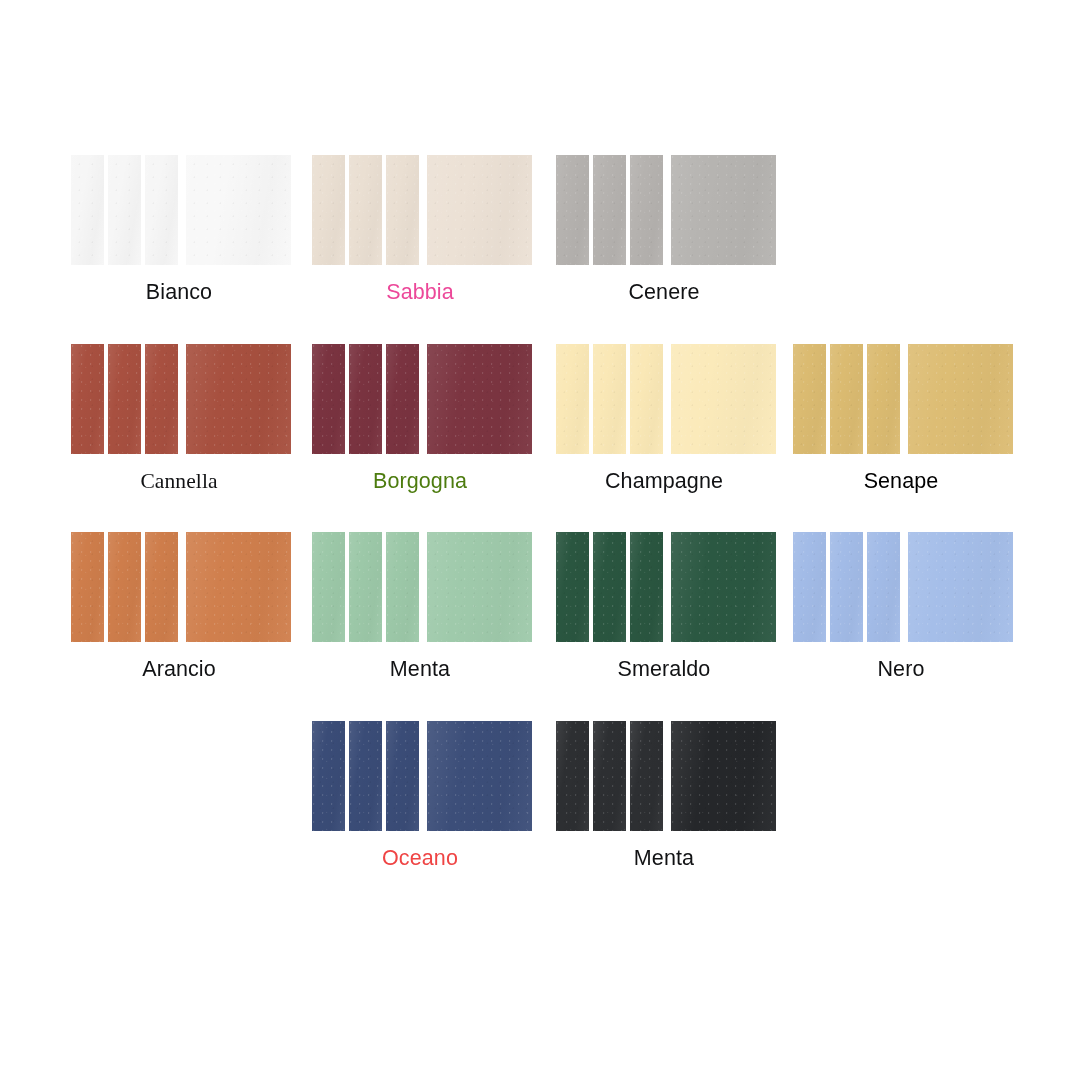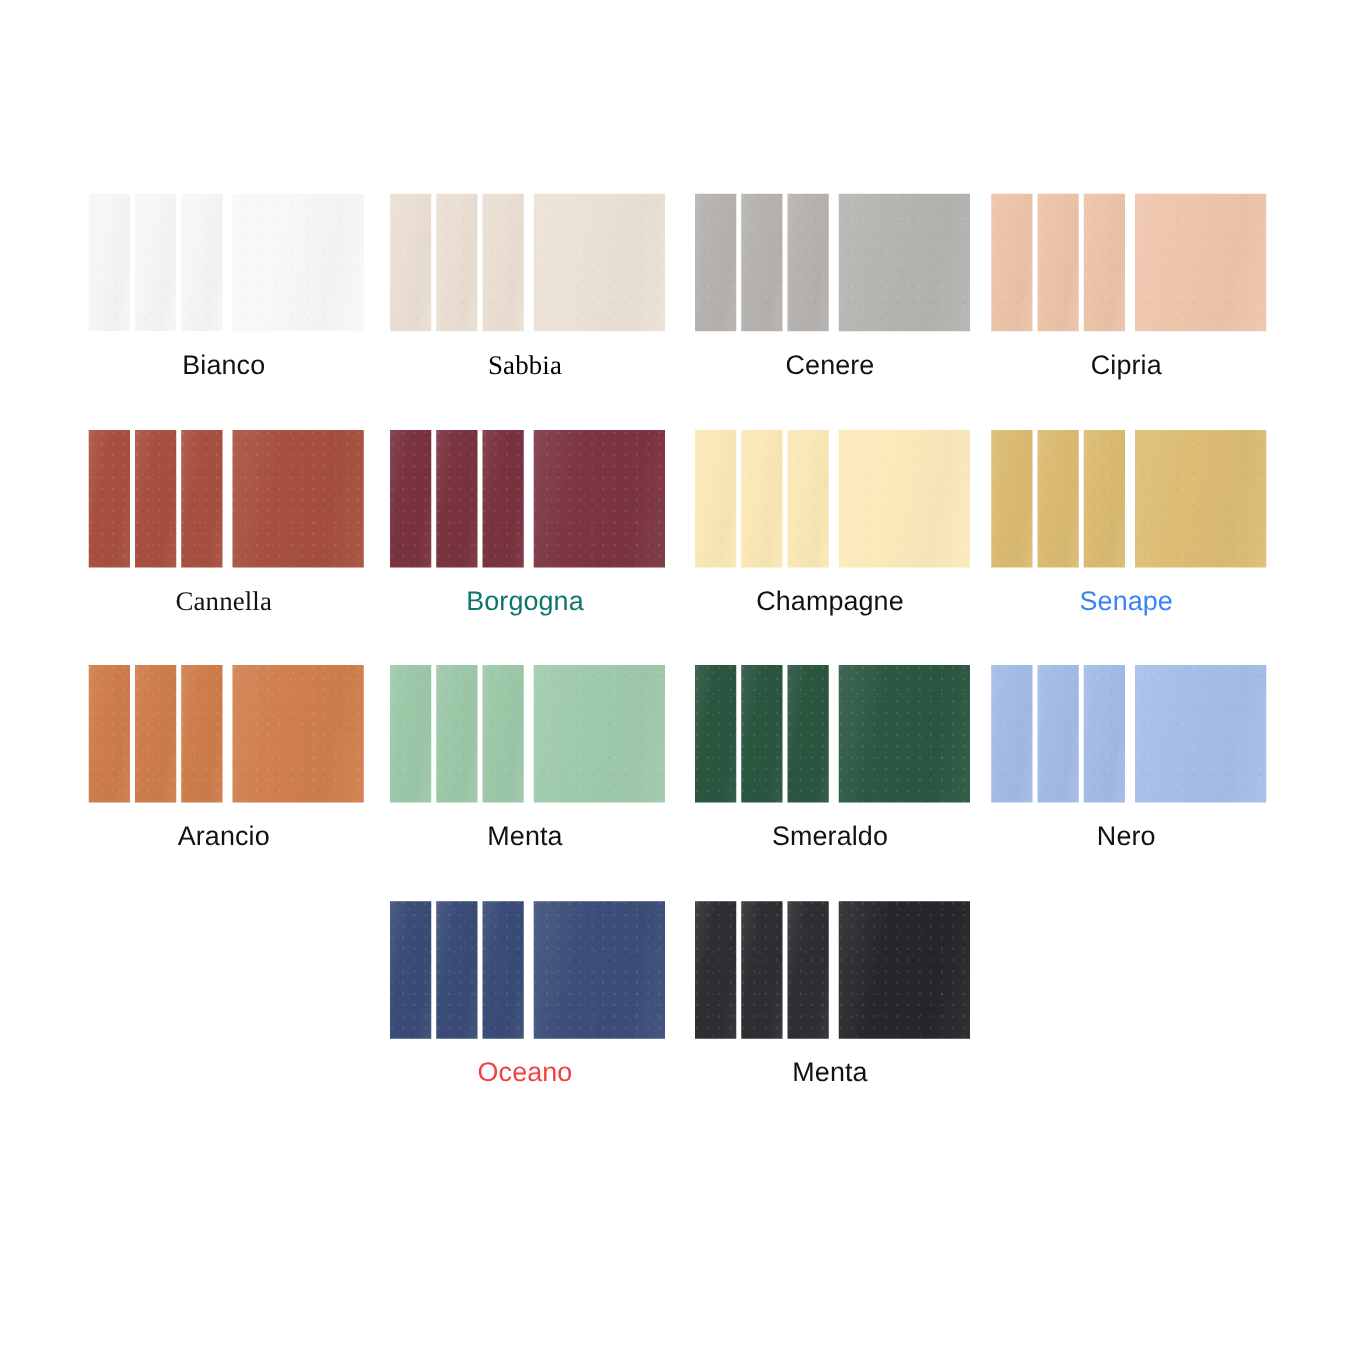--- a/index.html
+++ b/index.html
@@ -128,75 +128,66 @@
         </div>
         <div class="swatch-label" style="color: rgb(17, 18, 20);">Bianco</div>
       </div>
       <div class="swatch-group col-2 row-1">
         <div class="swatch-samples">
           <div class="strip" style="background: rgb(234, 223, 210);"></div>
           <div class="strip" style="background: rgb(234, 223, 210);"></div>
           <div class="strip" style="background: rgb(234, 223, 210);"></div>
           <div class="block" style="background: rgb(236, 225, 213);"></div>
         </div>
-        <div class="swatch-label" style="color: #000000; font-family: Liberation Serif, serif;">Sabbia</div>
+        <div class="swatch-label" style="color: #ec4899;">Sabbia</div>
       </div>
       <div class="swatch-group col-3 row-1">
         <div class="swatch-samples">
           <div class="strip" style="background: rgb(181, 178, 175);"></div>
           <div class="strip" style="background: rgb(181, 178, 175);"></div>
           <div class="strip" style="background: rgb(181, 178, 175);"></div>
           <div class="block" style="background: rgb(182, 180, 177);"></div>
         </div>
         <div class="swatch-label" style="color: rgb(17, 18, 20);">Cenere</div>
       </div>
-      <div class="swatch-group col-4 row-1">
-        <div class="swatch-samples">
-          <div class="strip" style="background: rgb(237, 195, 169);"></div>
-          <div class="strip" style="background: rgb(237, 195, 169);"></div>
-          <div class="strip" style="background: rgb(237, 195, 169);"></div>
-          <div class="block" style="background: rgb(239, 197, 172);"></div>
-        </div>
-        <div class="swatch-label" style="color: rgb(17, 18, 20);">Cipria</div>
-      </div>
       <div class="swatch-group col-1 row-2">
         <div class="swatch-samples">
           <div class="strip" style="background: rgb(168, 80, 64);"></div>
           <div class="strip" style="background: rgb(168, 80, 64);"></div>
           <div class="strip" style="background: rgb(168, 80, 64);"></div>
           <div class="block" style="background: rgb(167, 80, 63);"></div>
         </div>
         <div class="swatch-label" style="color: rgb(17, 18, 20); font-family: Liberation Serif, serif;">Cannella</div>
       </div>
       <div class="swatch-group col-2 row-2">
         <div class="swatch-samples">
           <div class="strip" style="background: rgb(122, 51, 64);"></div>
           <div class="strip" style="background: rgb(122, 51, 64);"></div>
           <div class="strip" style="background: rgb(122, 51, 64);"></div>
           <div class="block" style="background: rgb(124, 53, 65);"></div>
         </div>
-        <div class="swatch-label" style="color: #0f766e;">Borgogna</div>
+        <div class="swatch-label" style="color: #4d7c0f;">Borgogna</div>
       </div>
       <div class="swatch-group col-3 row-2">
         <div class="swatch-samples">
           <div class="strip" style="background: rgb(250, 232, 182);"></div>
           <div class="strip" style="background: rgb(250, 232, 182);"></div>
           <div class="strip" style="background: rgb(250, 232, 182);"></div>
           <div class="block" style="background: rgb(251, 234, 186);"></div>
         </div>
         <div class="swatch-label" style="color: rgb(17, 18, 20);">Champagne</div>
       </div>
       <div class="swatch-group col-4 row-2">
         <div class="swatch-samples">
           <div class="strip" style="background: rgb(219, 187, 113);"></div>
           <div class="strip" style="background: rgb(219, 187, 113);"></div>
           <div class="strip" style="background: rgb(219, 187, 113);"></div>
           <div class="block" style="background: rgb(221, 189, 116);"></div>
         </div>
-        <div class="swatch-label" style="color: #3b82f6;">Senape</div>
+        <div class="swatch-label" style="color: #000000;">Senape</div>
       </div>
       <div class="swatch-group col-1 row-3">
         <div class="swatch-samples">
           <div class="strip" style="background: rgb(206, 125, 75);"></div>
           <div class="strip" style="background: rgb(206, 125, 75);"></div>
           <div class="strip" style="background: rgb(206, 125, 75);"></div>
           <div class="block" style="background: rgb(208, 127, 77);"></div>
         </div>
         <div class="swatch-label" style="color: rgb(17, 18, 20);">Arancio</div>
       </div>

